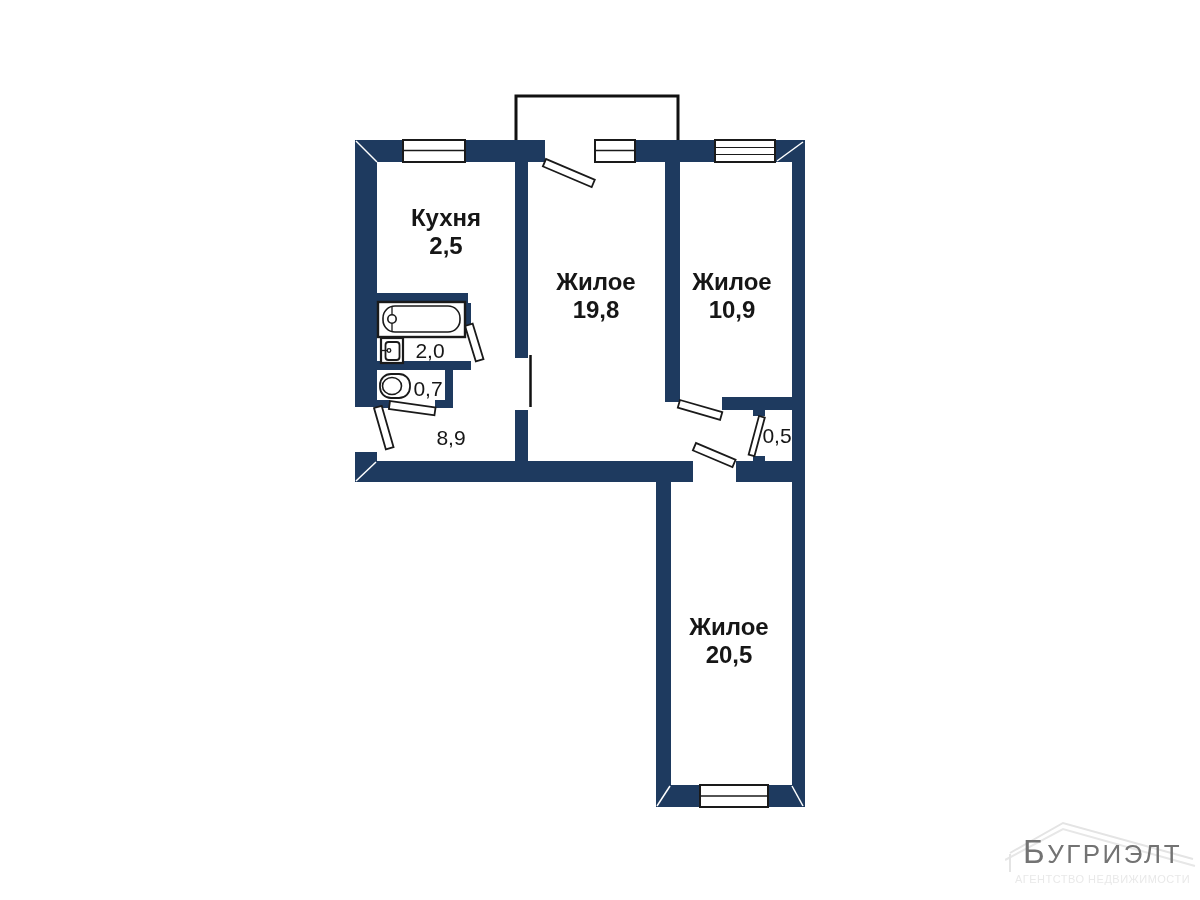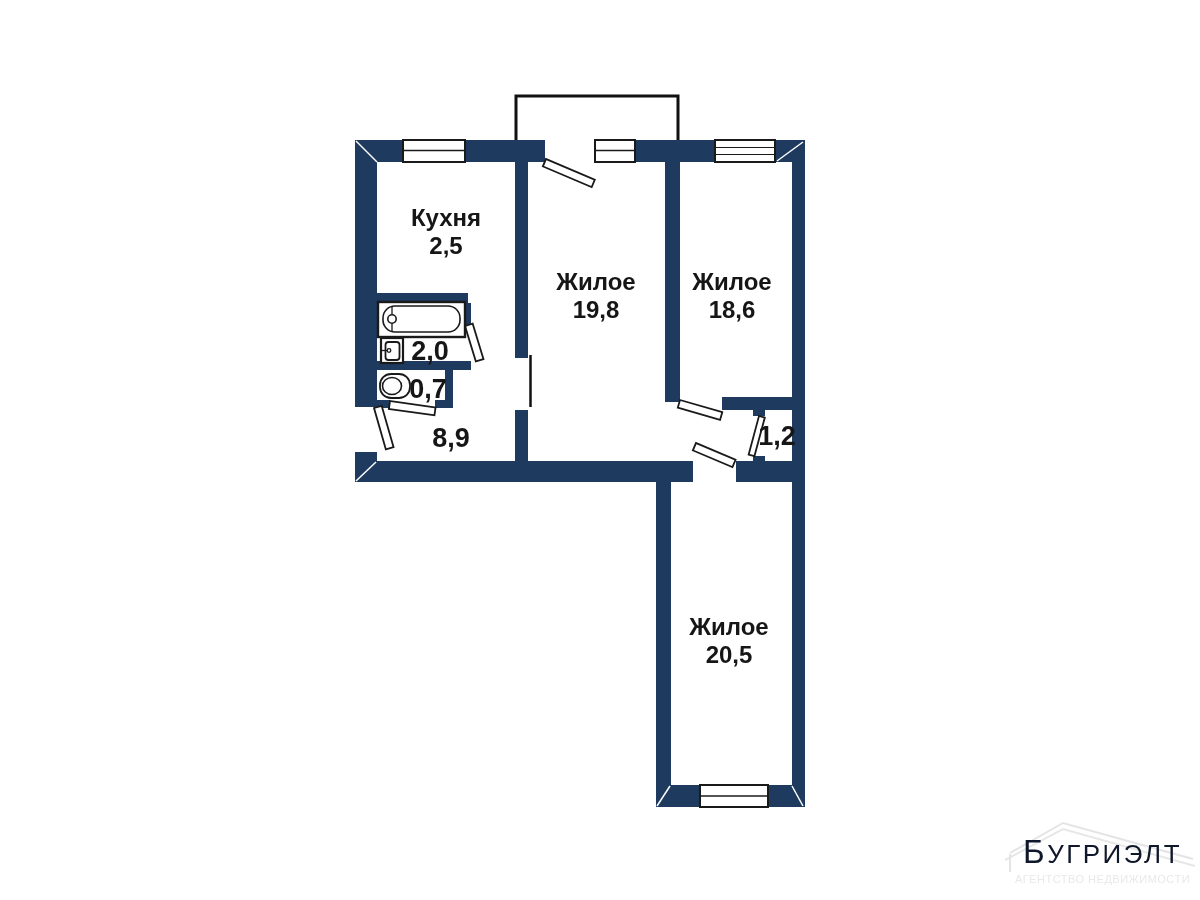--- a/index.html
+++ b/index.html
@@ -10,32 +10,32 @@
   }
   #plan-svg{position:absolute;left:0;top:0;}
   .room-label{
     position:absolute;transform:translateX(-50%);
     display:flex;flex-direction:column;align-items:center;
     font-weight:bold;font-size:24px;line-height:28px;color:#161616;
     white-space:nowrap;
   }
   .area-label{
     position:absolute;transform:translateX(-50%);
-    font-weight:bold;font-size:27px;line-height:24px;color:#161616;
+    font-weight:normal;font-size:21px;line-height:24px;color:#161616;
     white-space:nowrap;
   }
   #watermark{
     position:absolute;left:1005px;top:815px;width:195px;height:80px;
     text-align:center;user-select:none;
   }
   #watermark .roof{position:absolute;left:0;top:0;}
   #watermark .brand{
     position:absolute;left:0;top:24px;width:195px;
     font-size:26px;line-height:26px;letter-spacing:2.5px;
-    color:#0f172a;font-weight:400;
+    color:#737373;font-weight:400;
   }
   #watermark .brand::first-letter{font-size:33px;}
   #watermark .tagline{
     position:absolute;left:0;top:58px;width:195px;
     font-size:11px;line-height:13px;letter-spacing:0.5px;
     color:#e9e9e9;font-weight:400;
   }
 </style>
 </head>
 <body>
@@ -146,32 +146,32 @@
     <span>2,5</span>
   </div>
 
   <div class="room-label" style="left:596px;top:268px">
     <span>Жилое</span>
     <span>19,8</span>
   </div>
 
   <div class="room-label" style="left:732px;top:268px">
     <span>Жилое</span>
-    <span>18,6</span>
+    <span>10,9</span>
   </div>
 
   <div class="room-label" style="left:729px;top:613px">
     <span>Жилое</span>
     <span>20,5</span>
   </div>
 
   <div class="area-label" style="left:451px;top:426px">8,9</div>
   <div class="area-label" style="left:430px;top:339px">2,0</div>
   <div class="area-label" style="left:428px;top:377px">0,7</div>
-  <div class="area-label" style="left:777px;top:424px">1,2</div>
+  <div class="area-label" style="left:777px;top:424px">0,5</div>
 
   <div id="watermark">
     <svg class="roof" width="195" height="60" viewBox="0 0 195 60">
       <polyline points="5,38 58,8 188,44" fill="none" stroke="#e4e4e4" stroke-width="2"></polyline>
       <polyline points="0,45 58,14 190,51" fill="none" stroke="#e7e7e7" stroke-width="2"></polyline>
       <line x1="5" y1="39" x2="5" y2="57" stroke="#e4e4e4" stroke-width="2"></line>
     </svg>
     <div class="brand">БУГРИЭЛТ</div>
     <div class="tagline">АГЕНТСТВО НЕДВИЖИМОСТИ</div>
   </div>

